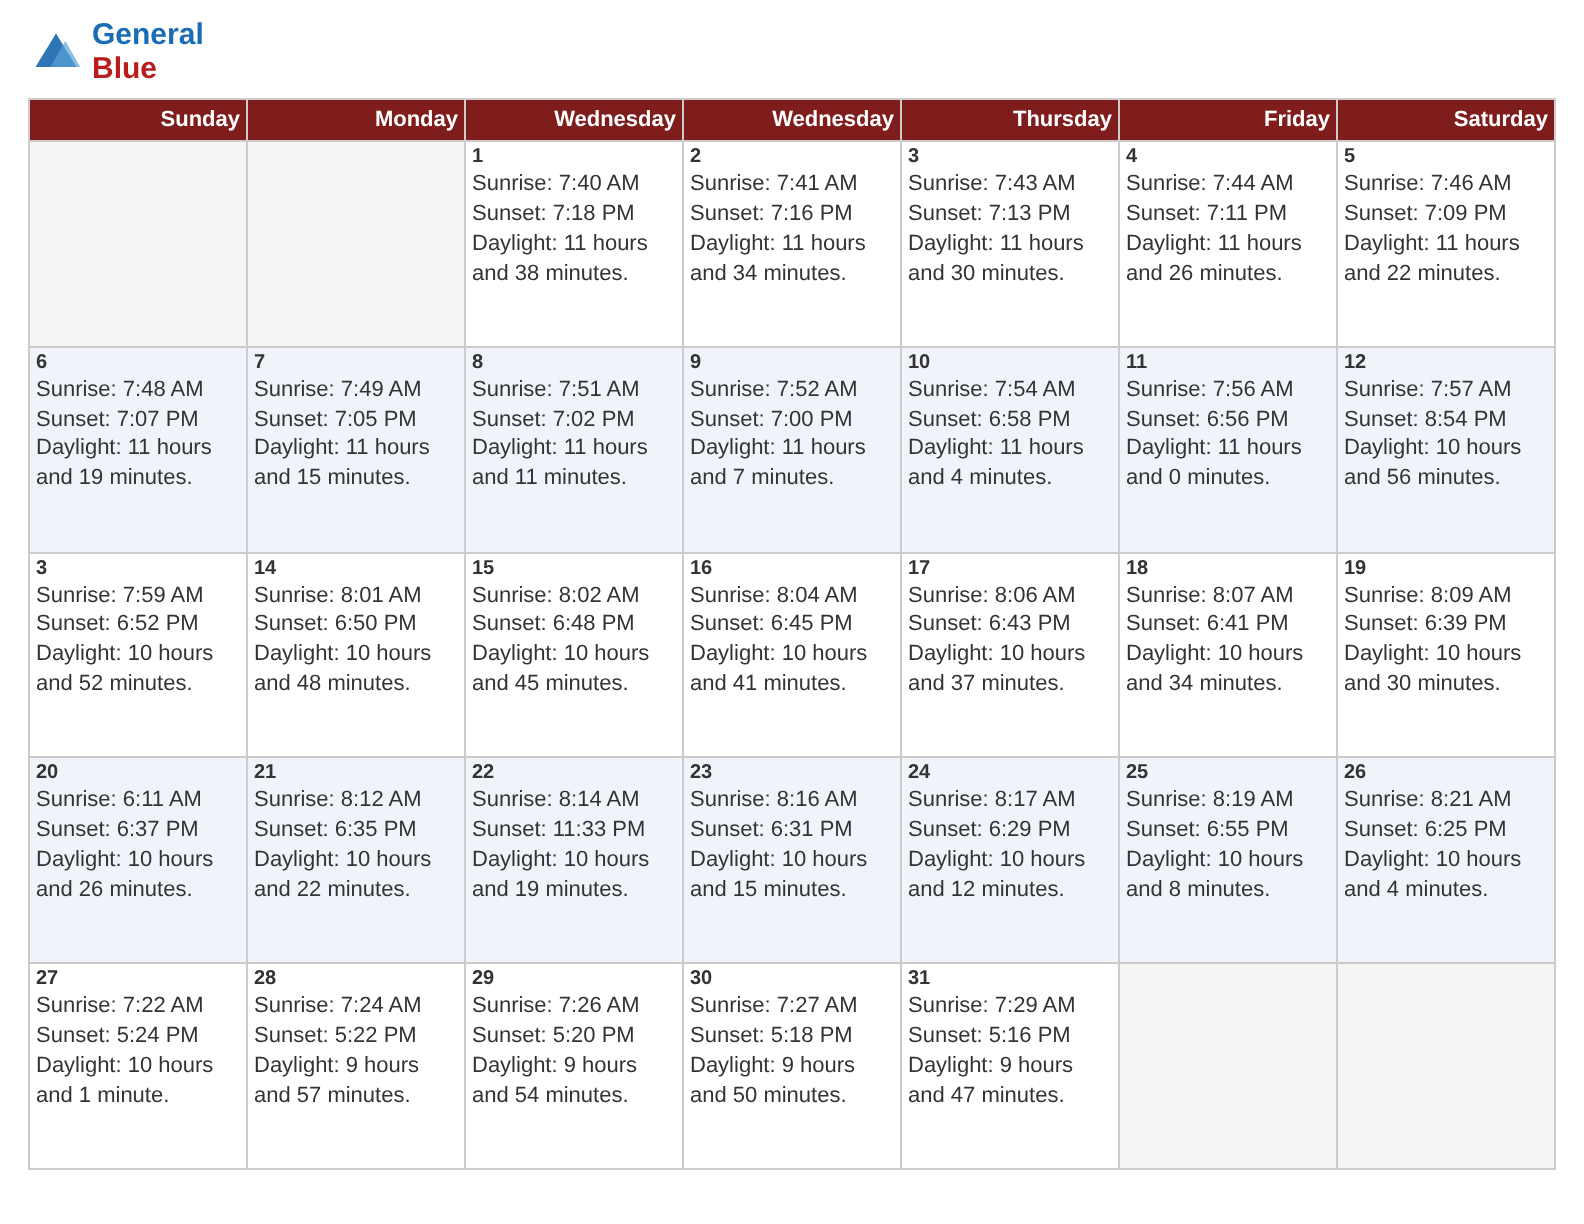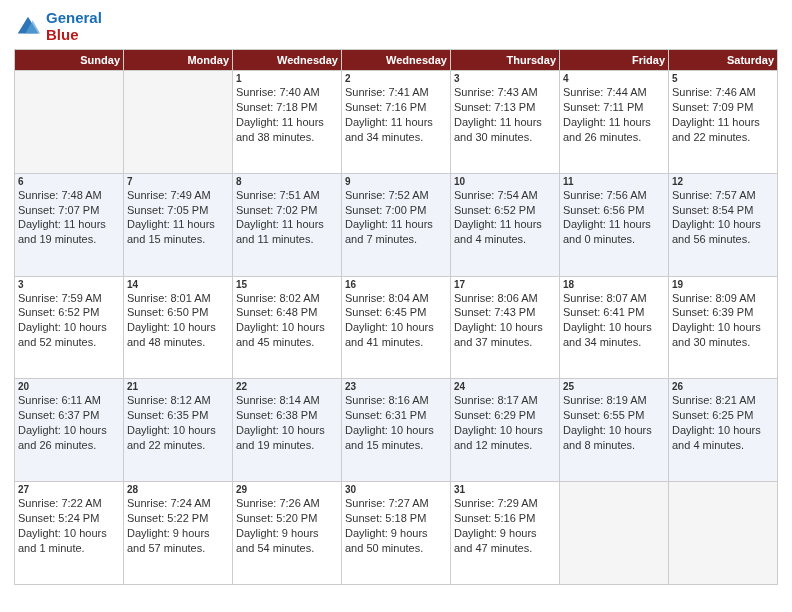--- a/index.html
+++ b/index.html
@@ -175,21 +175,21 @@
           </td>
           <td>
             <span class="day-num">9</span>
             <div class="day-info">Sunrise: 7:52 AM
 Sunset: 7:00 PM
 Daylight: 11 hours and 7 minutes.</div>
           </td>
           <td>
             <span class="day-num">10</span>
             <div class="day-info">Sunrise: 7:54 AM
-Sunset: 6:52 PM
+Sunset: 6:58 PM
 Daylight: 11 hours and 4 minutes.</div>
           </td>
           <td>
             <span class="day-num">11</span>
             <div class="day-info">Sunrise: 7:56 AM
 Sunset: 6:56 PM
 Daylight: 11 hours and 0 minutes.</div>
           </td>
           <td>
             <span class="day-num">12</span>
@@ -219,21 +219,21 @@
           </td>
           <td>
             <span class="day-num">16</span>
             <div class="day-info">Sunrise: 8:04 AM
 Sunset: 6:45 PM
 Daylight: 10 hours and 41 minutes.</div>
           </td>
           <td>
             <span class="day-num">17</span>
             <div class="day-info">Sunrise: 8:06 AM
-Sunset: 7:43 PM
+Sunset: 6:43 PM
 Daylight: 10 hours and 37 minutes.</div>
           </td>
           <td>
             <span class="day-num">18</span>
             <div class="day-info">Sunrise: 8:07 AM
 Sunset: 6:41 PM
 Daylight: 10 hours and 34 minutes.</div>
           </td>
           <td>
             <span class="day-num">19</span>
@@ -251,21 +251,21 @@
           </td>
           <td>
             <span class="day-num">21</span>
             <div class="day-info">Sunrise: 8:12 AM
 Sunset: 6:35 PM
 Daylight: 10 hours and 22 minutes.</div>
           </td>
           <td>
             <span class="day-num">22</span>
             <div class="day-info">Sunrise: 8:14 AM
-Sunset: 6:38 PM
+Sunset: 11:33 PM
 Daylight: 10 hours and 19 minutes.</div>
           </td>
           <td>
             <span class="day-num">23</span>
             <div class="day-info">Sunrise: 8:16 AM
 Sunset: 6:31 PM
 Daylight: 10 hours and 15 minutes.</div>
           </td>
           <td>
             <span class="day-num">24</span>

